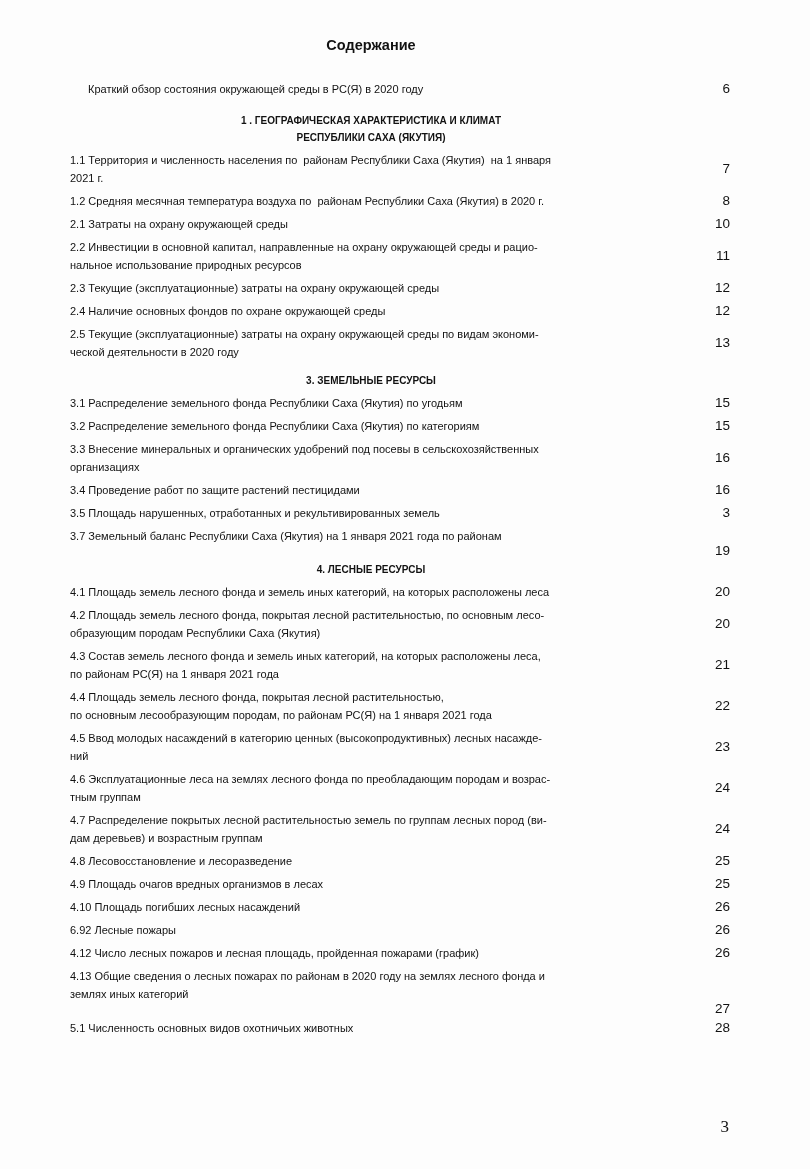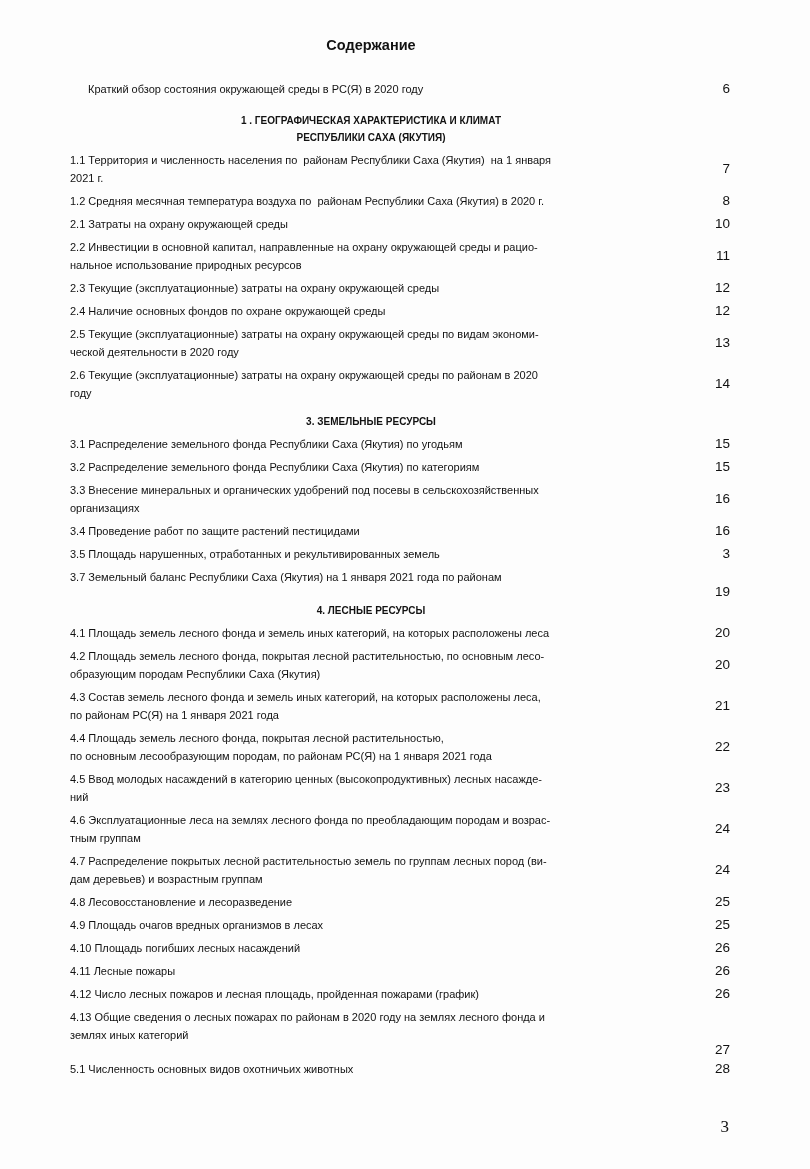--- a/index.html
+++ b/index.html
@@ -140,25 +140,20 @@
     <div class="txt item-text">2.4 Наличие основных фондов по охране окружающей среды</div>
     <div class="pg item-page">12</div>
   </div>
 
   <div class="row item-row">
     <div class="txt item-text">2.5 Текущие (эксплуатационные) затраты на охрану окружающей среды по видам экономи-
 ческой деятельности в 2020 году</div>
     <div class="pg item-page">13</div>
   </div>
 
-  <div class="row item-row">
-    <div class="txt item-text">2.6 Текущие (эксплуатационные) затраты на охрану окружающей среды по районам в 2020
-году</div>
-    <div class="pg item-page">14</div>
-  </div>
 </div>
   </section>
 
   <section class="section">
     <div class="row header-row">
       <div class="txt sec-title">3. ЗЕМЕЛЬНЫЕ РЕСУРСЫ</div>
       <div class="pg"></div>
     </div>
     <div class="items">
   <div class="row item-row">
@@ -251,21 +246,21 @@
     <div class="txt item-text">4.9 Площадь очагов вредных организмов в лесах</div>
     <div class="pg item-page">25</div>
   </div>
 
   <div class="row item-row">
     <div class="txt item-text">4.10 Площадь погибших лесных насаждений</div>
     <div class="pg item-page">26</div>
   </div>
 
   <div class="row item-row">
-    <div class="txt item-text">4.11 Лесные пожары</div>
+    <div class="txt item-text">6.92 Лесные пожары</div>
     <div class="pg item-page">26</div>
   </div>
 
   <div class="row item-row">
     <div class="txt item-text">4.12 Число лесных пожаров и лесная площадь, пройденная пожарами (график)</div>
     <div class="pg item-page">26</div>
   </div>
 
   <div class="row item-row below">
     <div class="txt item-text">4.13 Общие сведения о лесных пожарах по районам в 2020 году на землях лесного фонда и

